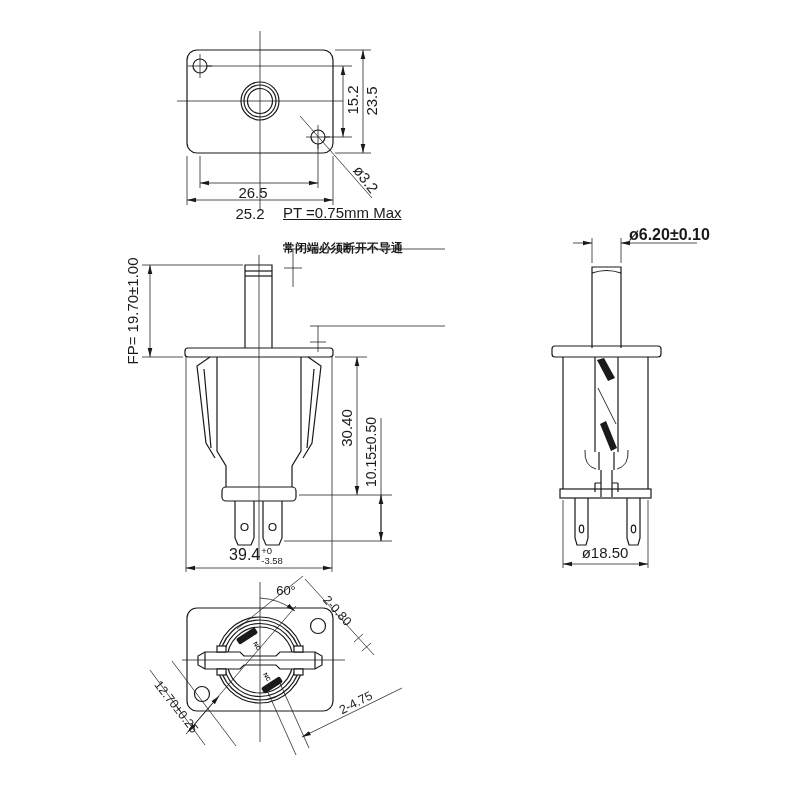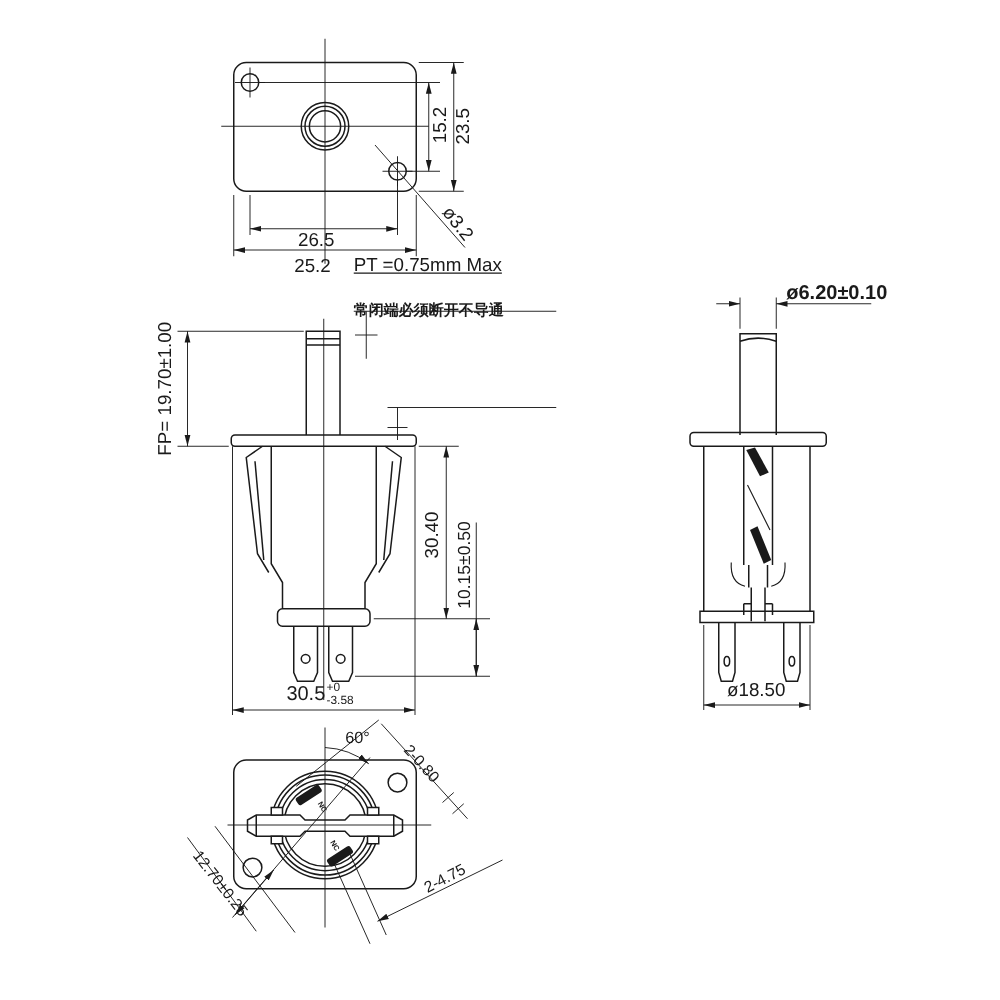--- a/index.html
+++ b/index.html
@@ -209,21 +209,21 @@
   <div class="lbl dim ctr" style="left:250px;top:175px;margin-top:38px;">25.2</div>
   <div class="lbl dim ctr" style="left:253px;top:192px;">26.5</div>
   <div class="lbl dim" style="left:366px;top:179px;transform:translate(-50%,-50%) rotate(52deg);">ø3.2</div>
 
   <div class="lbl note" style="left:283px;top:205px;">PT =0.75mm Max</div>
   <div class="lbl cn" style="left:283px;top:226px;margin-top:16px;">常闭端必须断开不导通</div>
   <div class="lbl dim r90" style="left:132px;top:311px;">FP= 19.70±1.00</div>
   <div class="lbl dim r90" style="left:346px;top:428px;">30.40</div>
   <div class="lbl r90" style="left:371px;top:452px;font-size:14px;">10.15±0.50</div>
   <div class="lbl ctr" style="left:256px;top:556px;">
-    <span class="dim16">30.5</span><span class="tolstack">
+    <span class="dim16">39.4</span><span class="tolstack">
         <span>+0</span>
         <span>-3.58</span>
       </span>
   </div>
 
   <div class="lbl dim16" style="left:629px;top:227px;font-weight:bold;">ø6.20±0.10</div>
   <div class="lbl dim ctr" style="left:605px;top:552px;">ø18.50</div>
 
   <div class="lbl ctr" style="left:286px;top:590px;font-size:13px;">60°</div>
   <div class="lbl small" style="left:337px;top:611px;transform:translate(-50%,-50%) rotate(48deg);">2-0.80</div>

